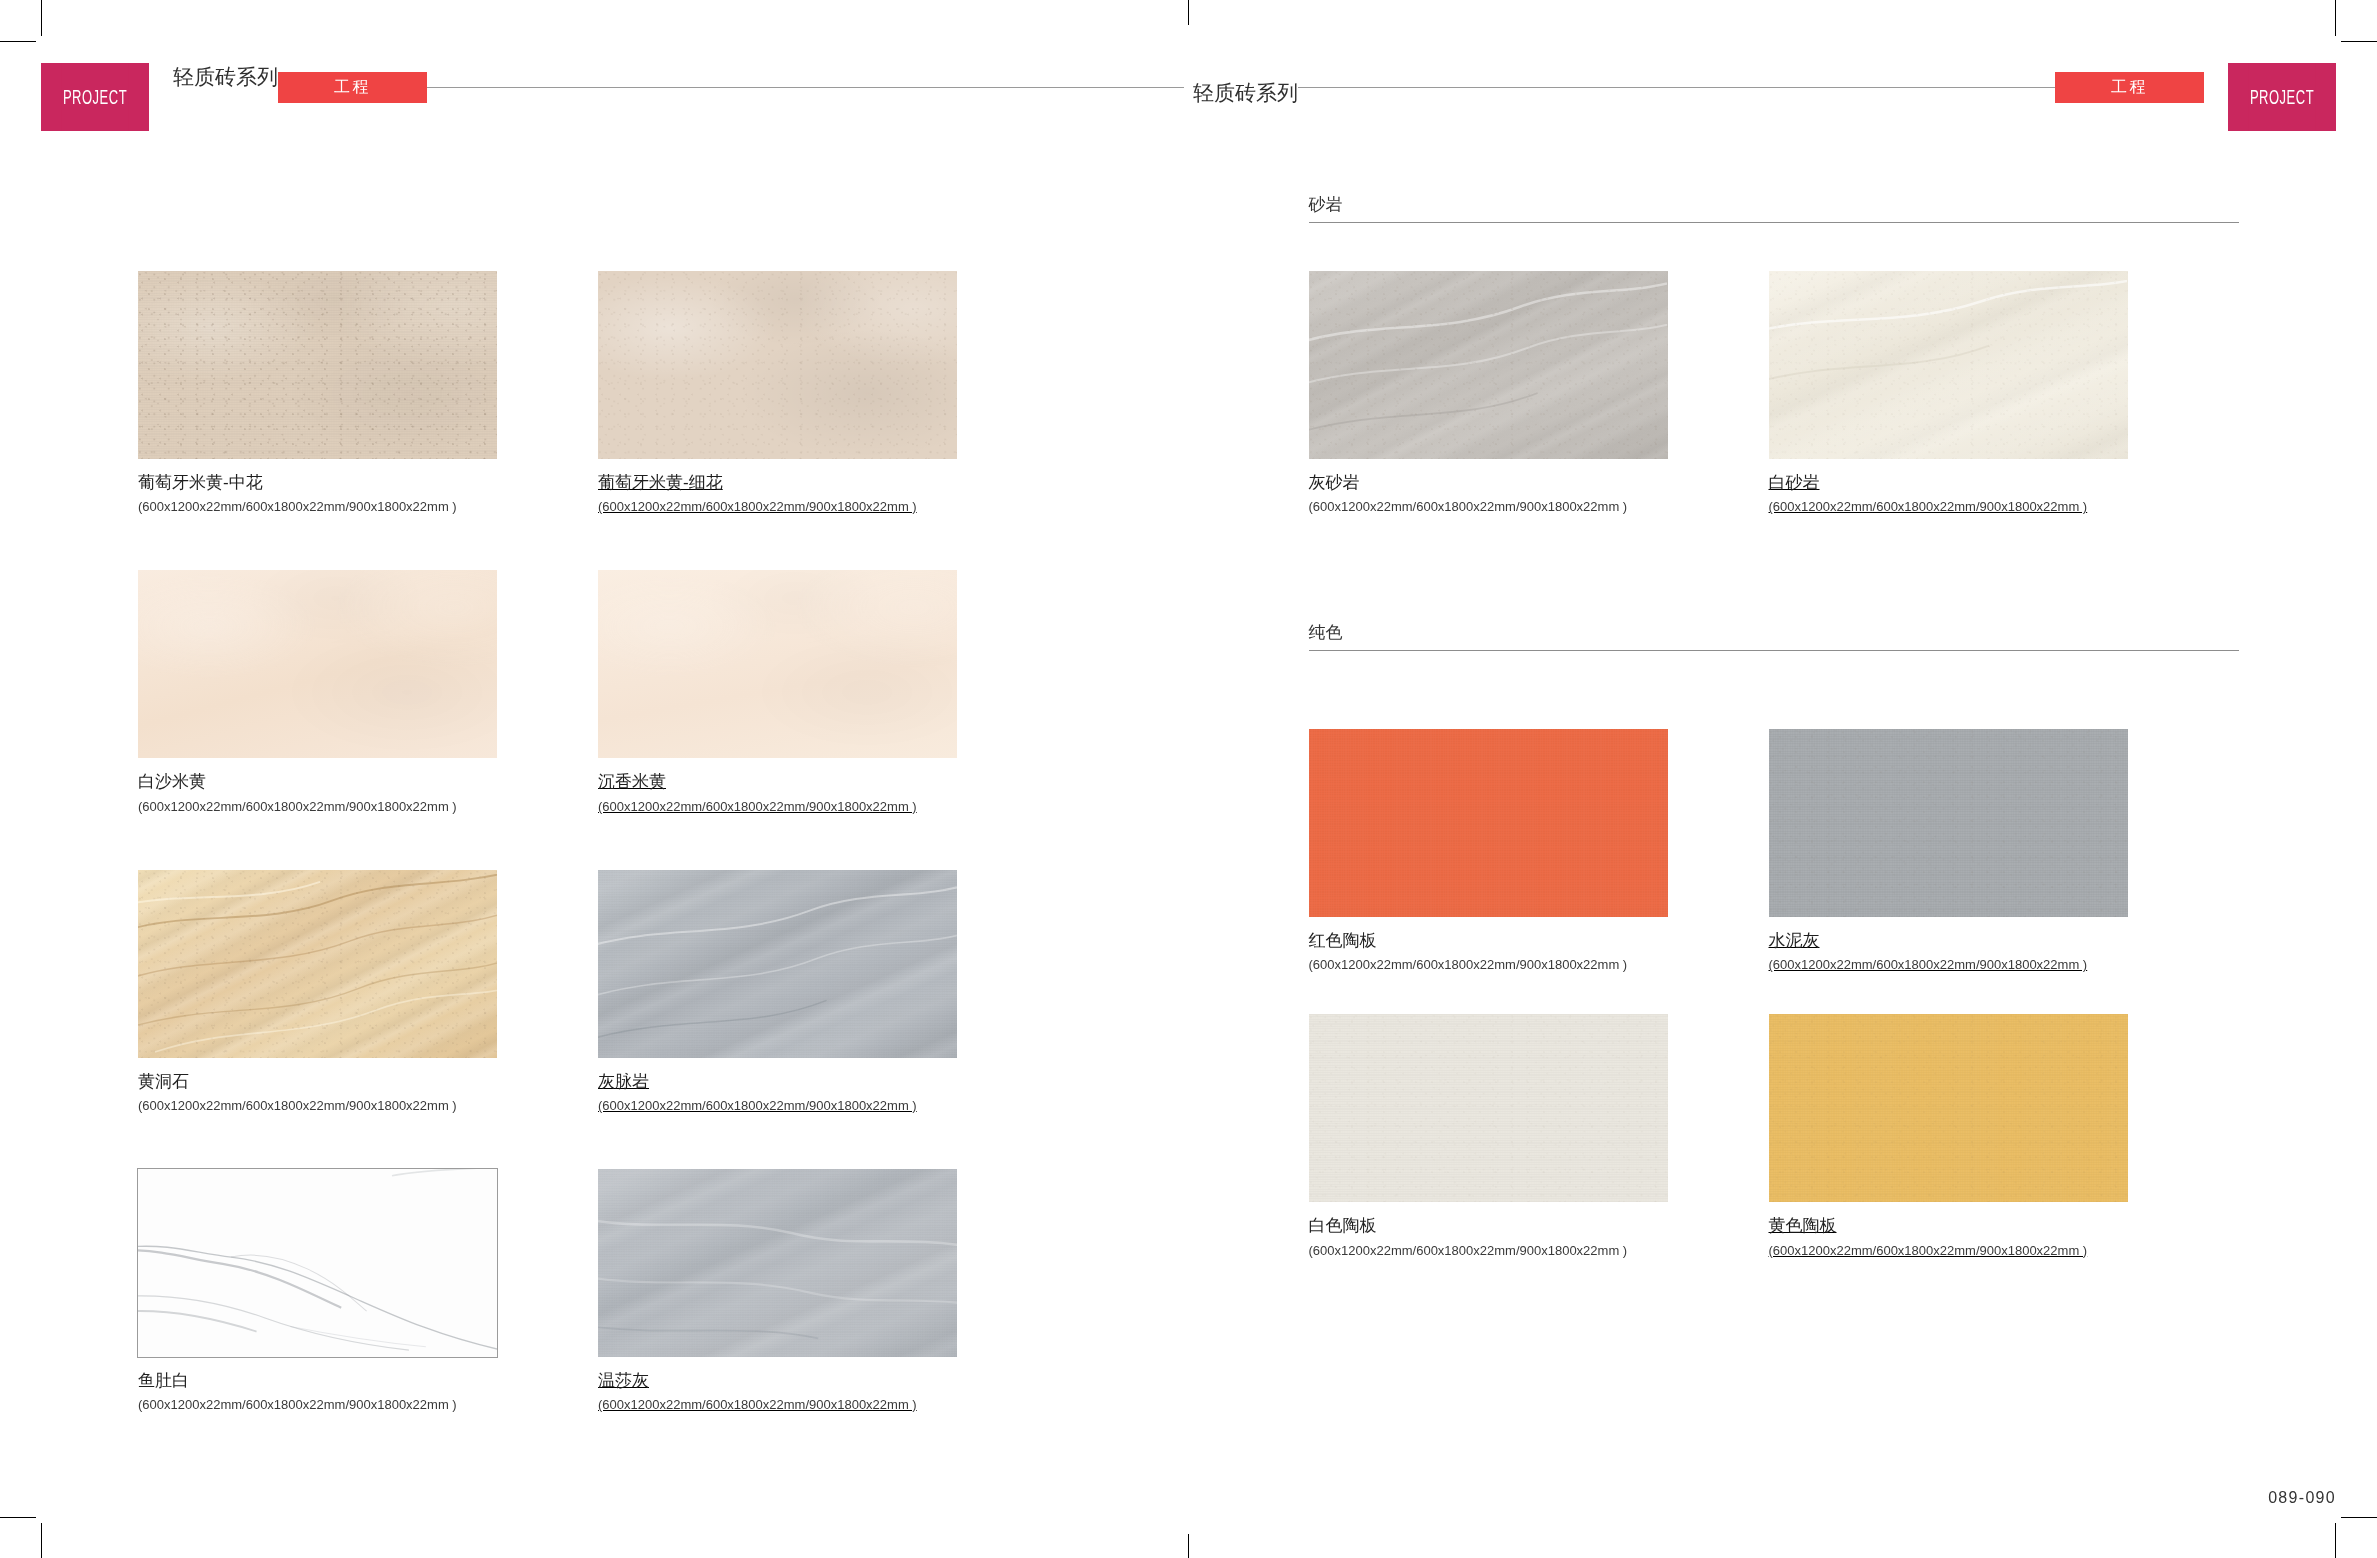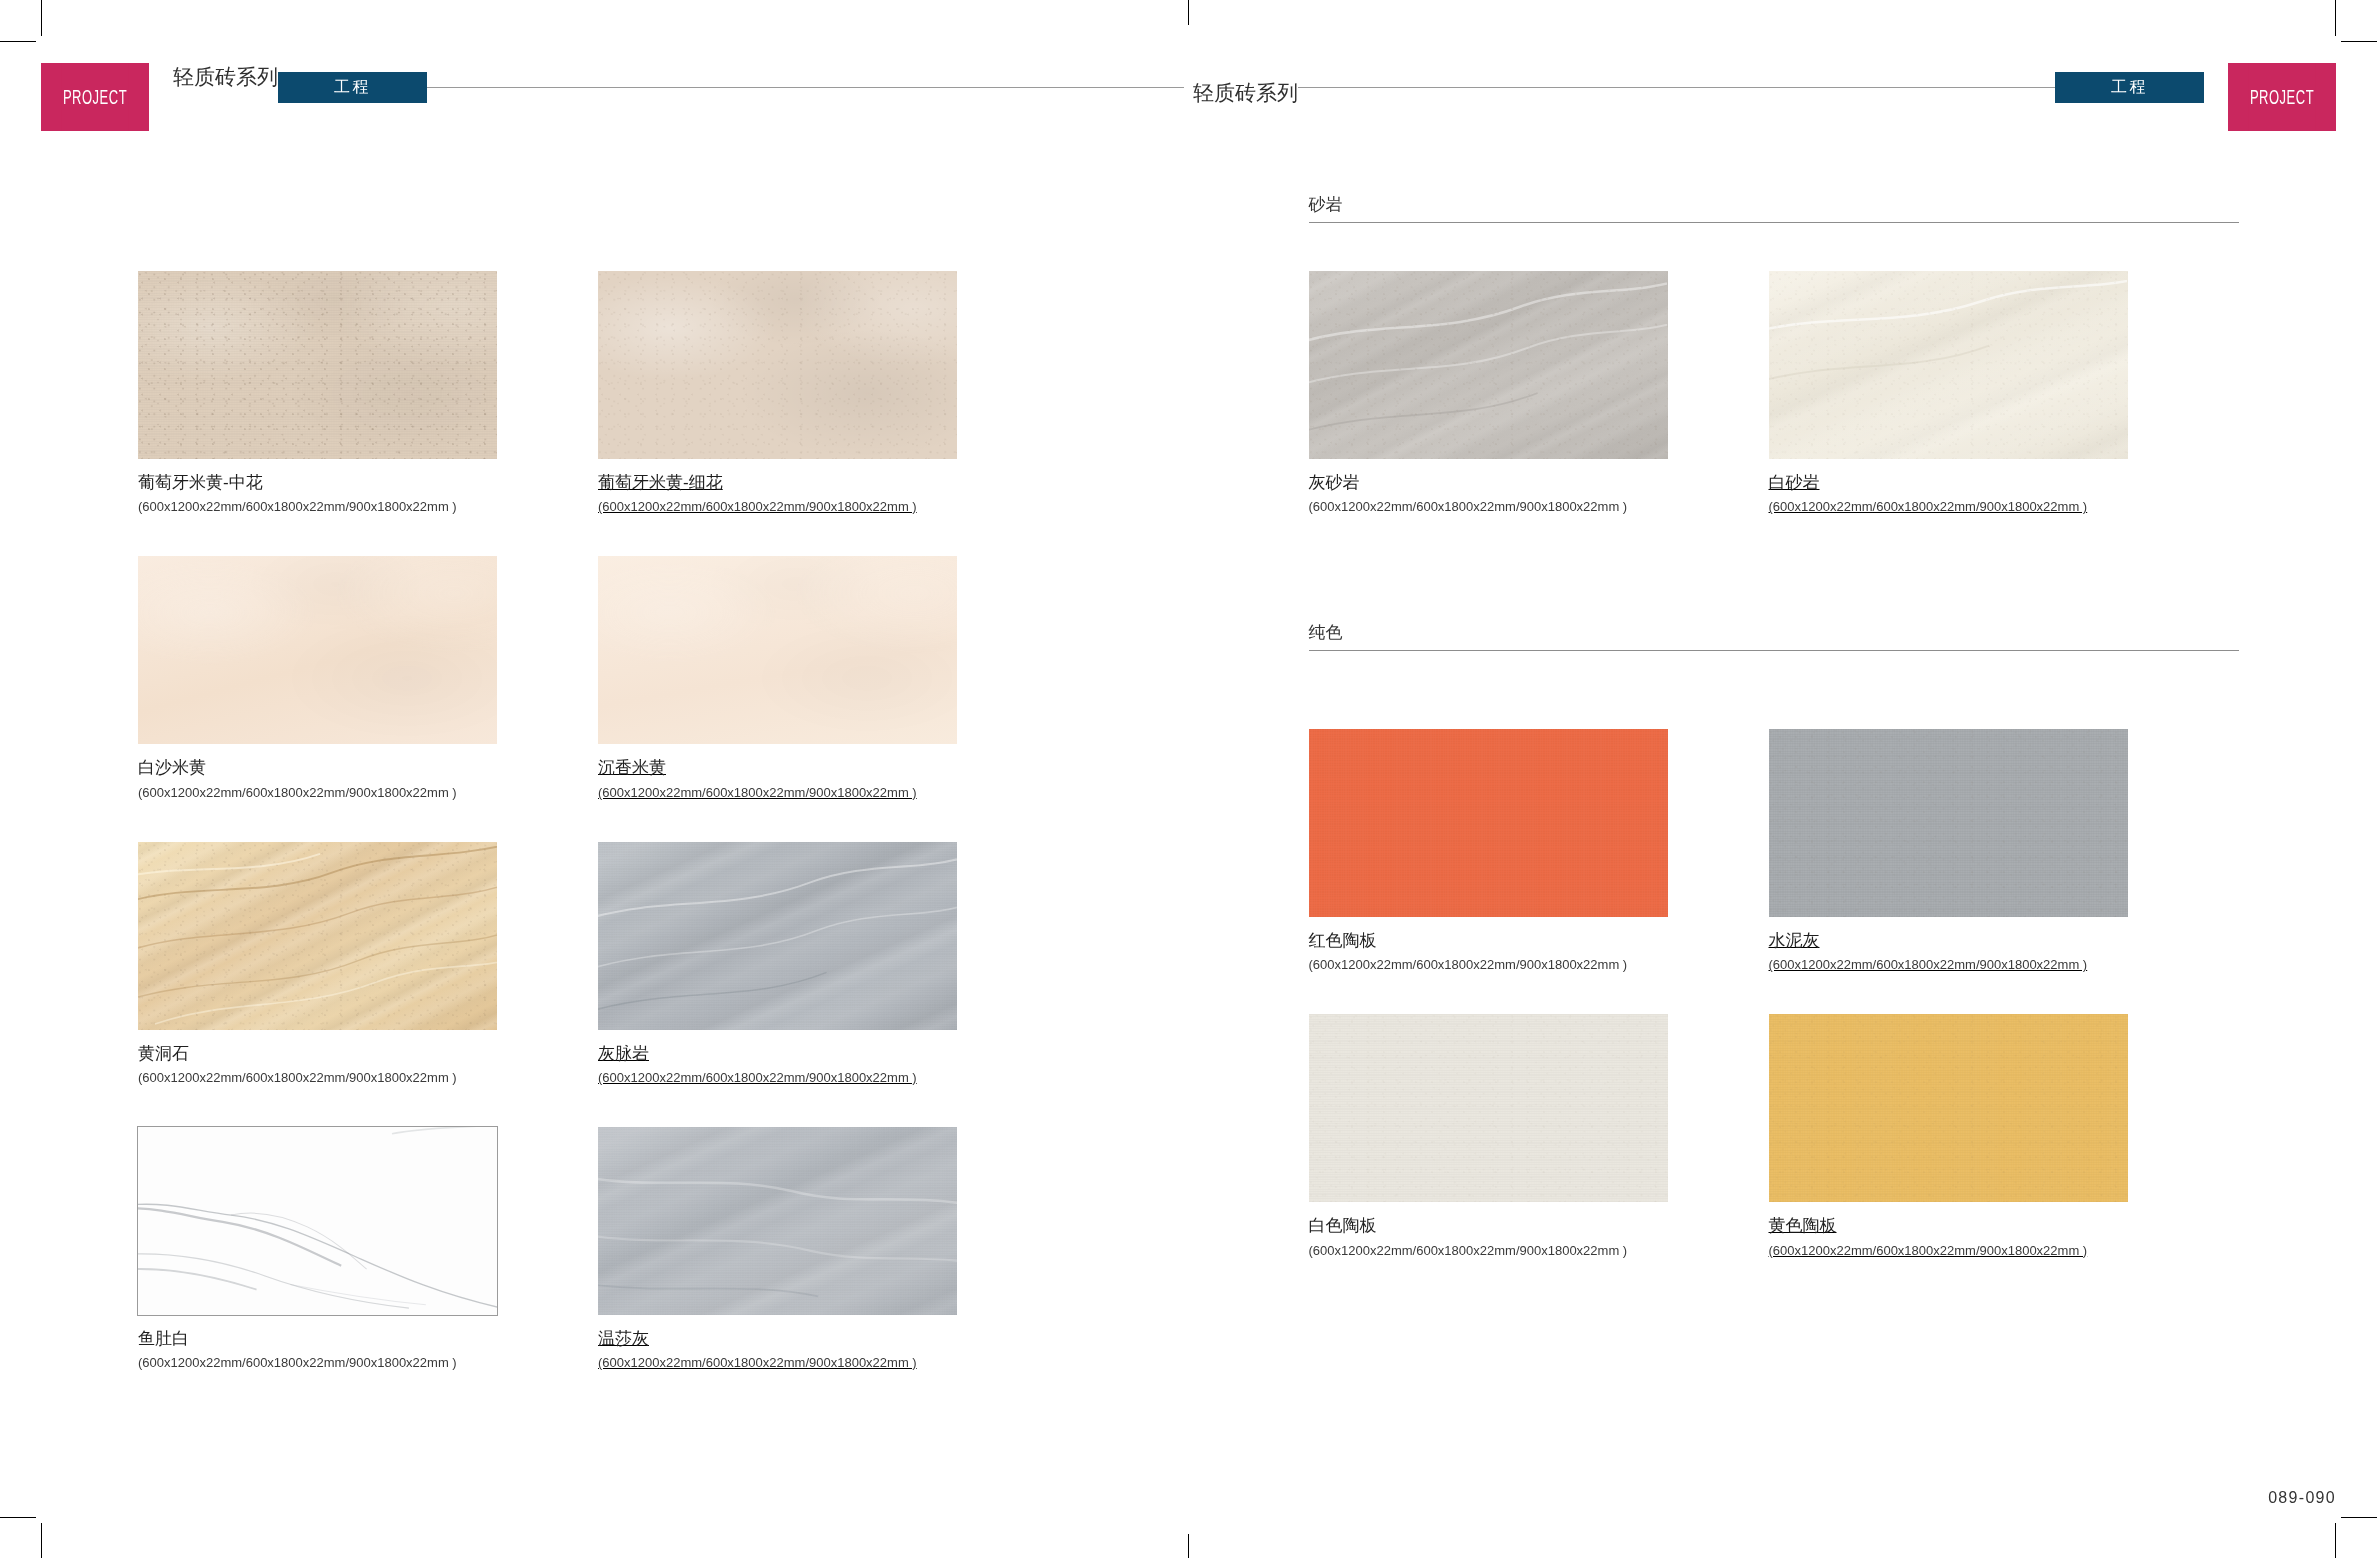--- a/index.html
+++ b/index.html
@@ -84,21 +84,21 @@
     padding: 3.4px 0 0 0;
     white-space: nowrap;
   }
   .subtag-row {
     display: flex;
     align-items: center;
     margin-top: 9.3px;
     height: 31px;
   }
   .subtag {
-    background: #0c4a6e;
+    background: #ef4444;
     color: #ffffff;
     font-size: 16px;
     width: 149px;
     height: 31px;
     display: flex;
     align-items: center;
     justify-content: center;
     letter-spacing: 2.5px;
     flex: none;
   }
@@ -252,21 +252,21 @@
       <div class="header-titles" style="margin-left:24px;">
         <div class="series-title">轻质砖系列</div>
         <div class="subtag-row">
           <div class="subtag">工程</div>
           <div class="header-rule" style="width:757px;"></div>
         </div>
       </div>
     </div>
 
 
-    <div class="grid" style="top:271px; left:138px; row-gap:43px;">
+    <div class="grid" style="top:271px; left:138px; row-gap:57px;">
 
       <div class="cell col1">
         <div class="swatch">
           <div class="tx-base" style="background:#ddcdba;"></div>
           <div class="tx-cloud" style="opacity:.7;"></div>
           <div class="tx-grain"></div>
           <div class="tx-noise-fine" style="opacity:.6;"></div>
         </div>
         <div class="prod-name">葡萄牙米黄-中花</div>
         <div class="prod-spec">(600x1200x22mm/600x1800x22mm/900x1800x22mm )</div>

